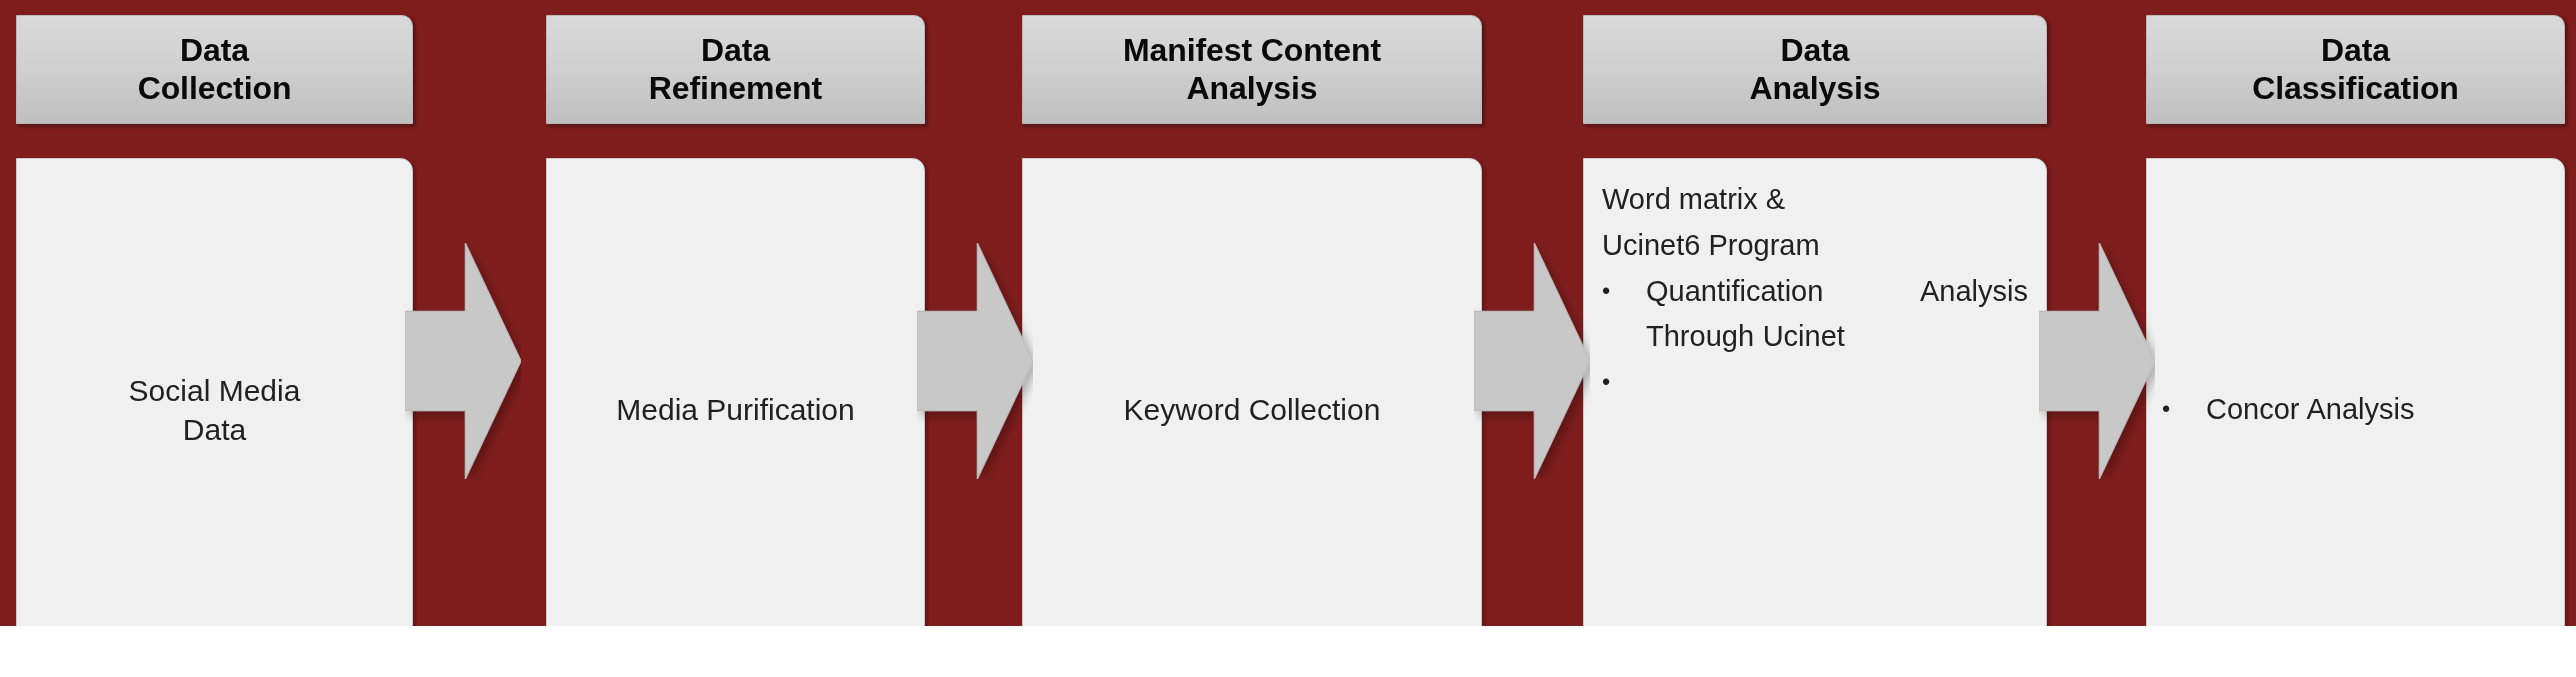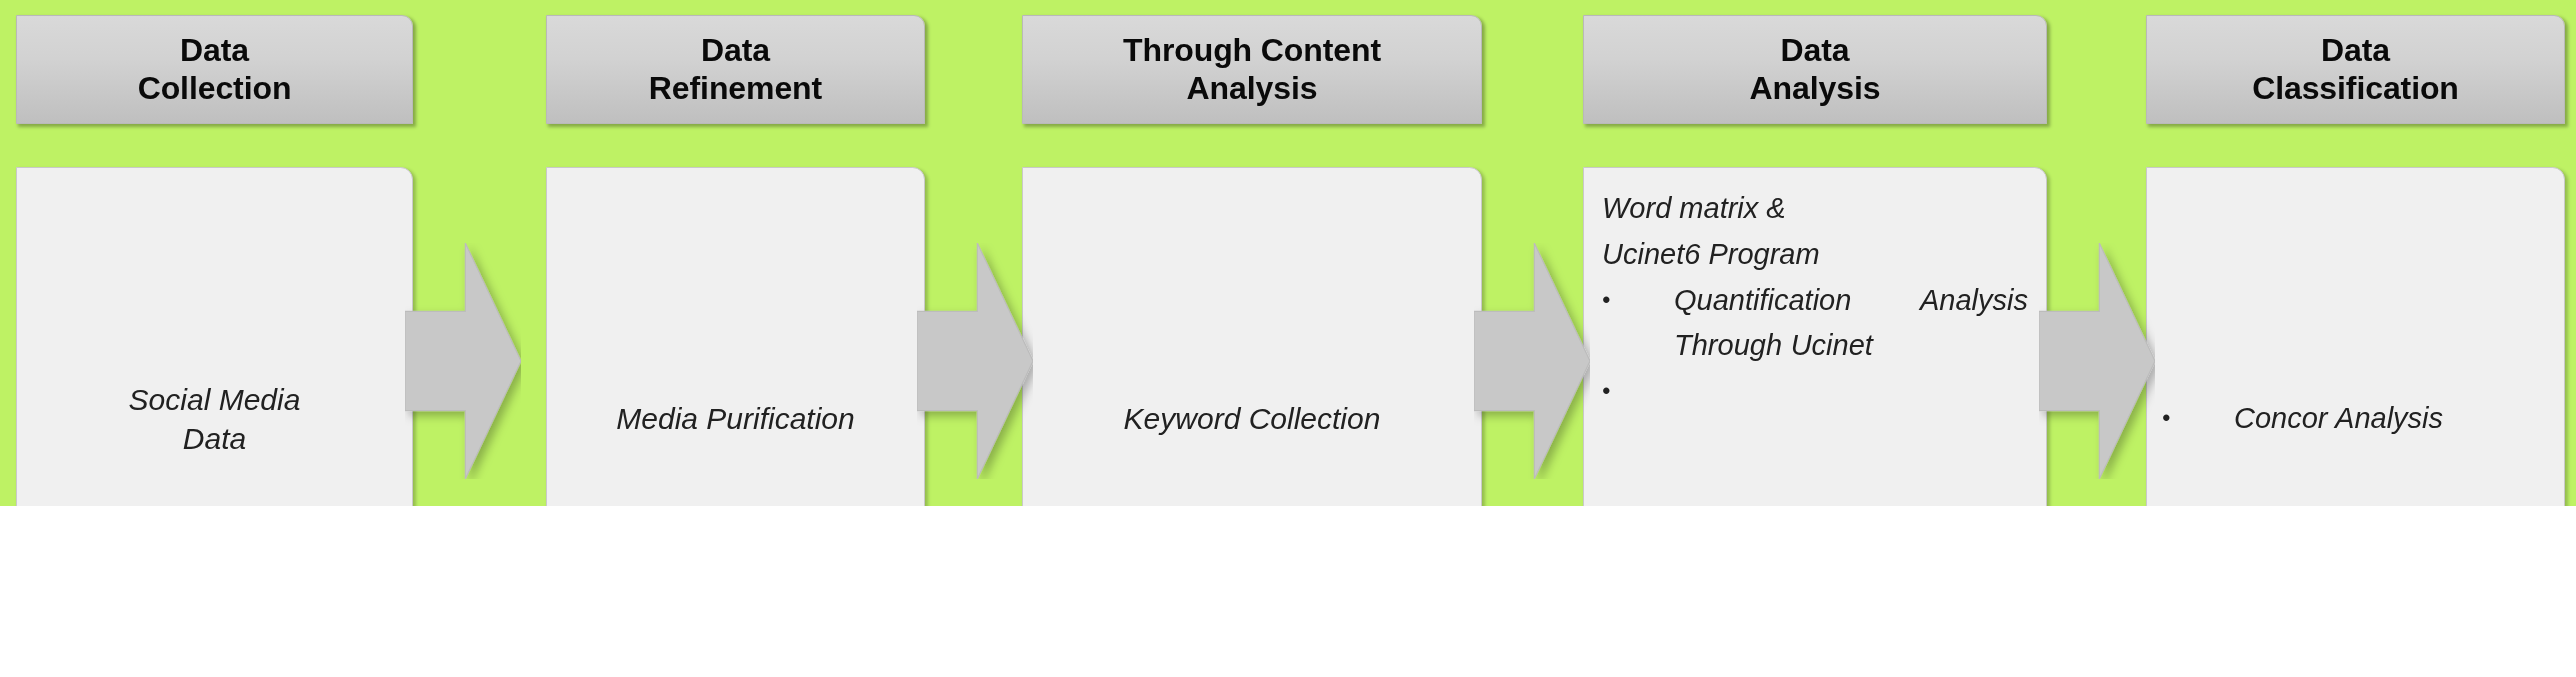--- a/index.html
+++ b/index.html
@@ -9,22 +9,22 @@
     background: #ffffff;
   }
   body {
     font-family: "Liberation Sans", sans-serif;
     -webkit-font-smoothing: antialiased;
   }
 
   #canvas {
     position: relative;
     width: 2576px;
-    height: 506px;
-    background: #bef264;
+    height: 626px;
+    background: #7f1d1d;
     overflow: hidden;
   }
 
   
   .stage {
     position: absolute;
     top: 0;
   }
 
   
@@ -50,29 +50,28 @@
     line-height: 1.17;
     text-align: center;
     letter-spacing: -0.1px;
     white-space: pre-line;
   }
 
   
   .stage-body {
     position: absolute;
     left: 0;
-    top: 167px;
+    top: 158px;
     height: 503px;
     box-sizing: border-box;
     background: #f0f0f0;
     border: 0.7px solid #c9c9c9;
     border-radius: 0 12.4px 0 0;
     box-shadow: 2.1px 2.1px 3.5px rgba(0,0,0,0.22);
     overflow: hidden;
-    font-style: italic;
   }
 
   
   .body-center {
     position: absolute;
     left: 0; right: 0; top: 0; bottom: 0;
     display: flex;
     align-items: center;
     justify-content: center;
     padding: 0 12.4px;
@@ -111,21 +110,20 @@
     flex: 0 0 44px;
     text-align: left;
     font-size: 23.5px;
     line-height: 1.95;
   }
   .rich-bullet .bullet-text {
     flex: 1 1 auto;
     text-align: justify;
     text-align-last: left;
     word-spacing: 0.02em;
-    margin-left: 28px;
   }
 
   
   .body-bullet-center {
     position: absolute;
     left: 0; right: 0; top: 0; bottom: 0;
     display: flex;
     align-items: center;
     padding: 0 15px 0 15px;
     box-sizing: border-box;
@@ -166,21 +164,21 @@
 Refinement</div>
       </div>
       <div class="stage-body" style="width: 379px;">
         <div class="body-center">
           <div class="body-center-text">Media Purification</div>
         </div>
       </div>
     </div>
     <div class="stage" style="left: 1022px; width: 460px;">
       <div class="stage-header" style="width: 460px;">
-        <div class="stage-header-text">Through Content
+        <div class="stage-header-text">Manifest Content
 Analysis</div>
       </div>
       <div class="stage-body" style="width: 460px;">
         <div class="body-center">
           <div class="body-center-text">Keyword Collection</div>
         </div>
       </div>
     </div>
     <div class="stage" style="left: 1583px; width: 464px;">
       <div class="stage-header" style="width: 464px;">

